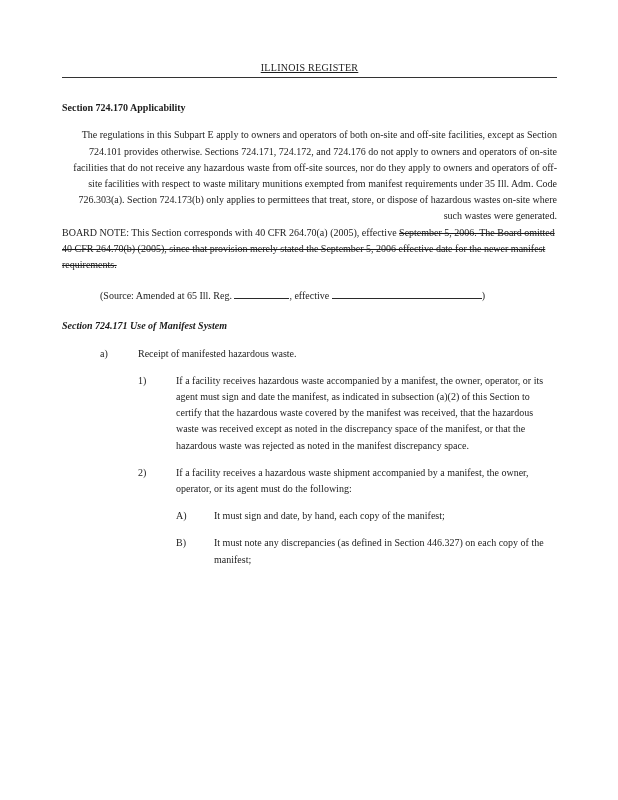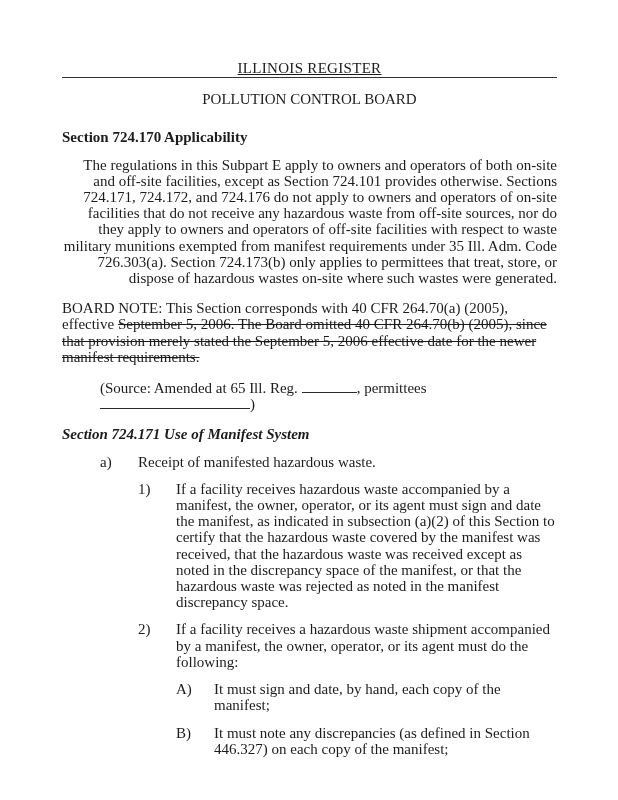--- a/index.html
+++ b/index.html
@@ -6,21 +6,21 @@
     margin: 0;
     padding: 0;
     background: #ffffff;
   }
   .page {
     position: relative;
     width: 618px;
     height: 800px;
     background: #ffffff;
     font-family: "Liberation Serif", "DejaVu Serif", serif;
-    font-size: 15px;
+    font-size: 10px;
     line-height: 16.2px;
     color: #1c1c1c;
     box-sizing: border-box;
     padding: 60px 61px 0 62px;
     overflow: hidden;
   }
   .center { text-align: center; }
   p { margin: 0; }
 
   .header-rule {
@@ -30,21 +30,21 @@
     margin-bottom: 12px;
   }
   .header-title { text-decoration: underline; letter-spacing: 0.3px; }
 
   .org-line     { margin-top: 13px; }
   .notice-line  { margin-top: 14px; }
   .subpart-line { margin-top: 28px; }
 
   .sec-heading-170 { margin-top: 22px; font-weight: bold; }
   .body-para       { margin-top: 11px; text-align: right; }
-  .board-note      { margin-top: 14px; }
+  .board-note      { margin-top: 0; }
   .struck          { text-decoration: line-through; }
 
   .source-line { margin-top: 15px; padding-left: 38px; }
   .blank {
     display: inline-block;
     border-bottom: 1px solid #2a2a2a;
     height: 10px;
     vertical-align: baseline;
   }
   .blank-short { width: 55px; }
@@ -61,34 +61,33 @@
 </style>
 </head>
 <body>
 
 <div class="page">
 
   <div class="header-rule">
     <span class="header-title">ILLINOIS REGISTER</span>
   </div>
 
-  <p class="center org-line">POLLUTION CONTROL BOARD</p>
 
 
 
   <p class="sec-heading-170">Section 724.170  Applicability</p>
 
   <p class="body-para">The regulations in this Subpart E apply to owners and operators of both on-site and off-site facilities, except as Section 724.101 provides otherwise.  Sections 724.171, 724.172, and 724.176 do not apply to owners and operators of on-site facilities that do not receive any hazardous waste from off-site sources, nor do they apply to owners and operators of off-site facilities with respect to waste military munitions exempted from manifest requirements under 35 Ill. Adm. Code 726.303(a).  Section 724.173(b) only applies to permittees that treat, store, or dispose of hazardous wastes on-site where such wastes were generated.</p>
 
   <p class="board-note">
     <span>BOARD NOTE:  This Section corresponds with 40 CFR 264.70(a) (2005), effective </span><span class="struck">September 5, 2006.  The Board omitted 40 CFR 264.70(b) (2005), since that provision merely stated the September 5, 2006 effective date for the newer manifest requirements.</span>
   </p>
 
   <p class="source-line">
-    <span>(Source:  Amended at 65 Ill. Reg. </span><span class="blank blank-short"></span><span>, permittees </span><span class="blank blank-long"></span><span>)</span>
+    <span>(Source:  Amended at 65 Ill. Reg. </span><span class="blank blank-short"></span><span>, effective </span><span class="blank blank-long"></span><span>)</span>
   </p>
 
   <p class="sec-heading-171">Section 724.171  Use of Manifest System</p>
 
   <div class="row lvl1">
     <span class="lbl">a)</span>
     <span class="txt">Receipt of manifested hazardous waste.</span>
   </div>
 
   <div class="row lvl2">

